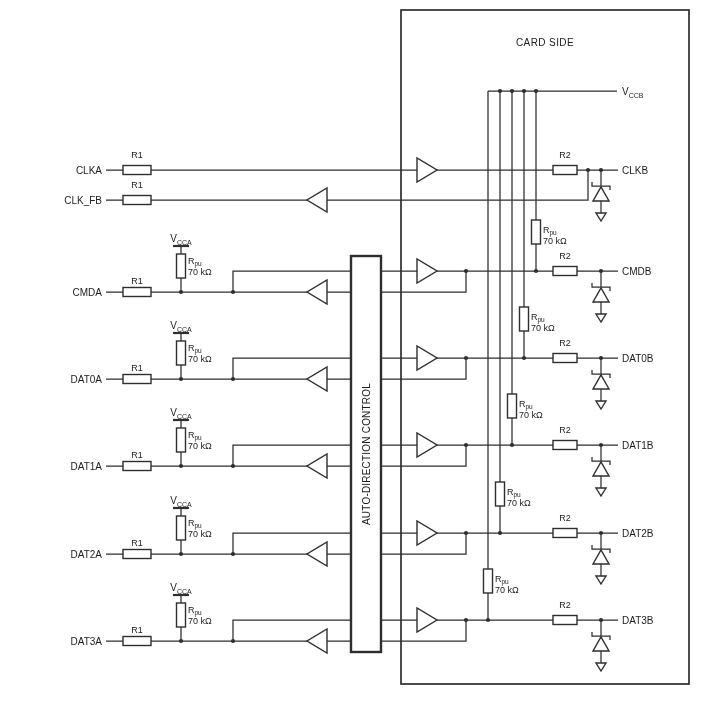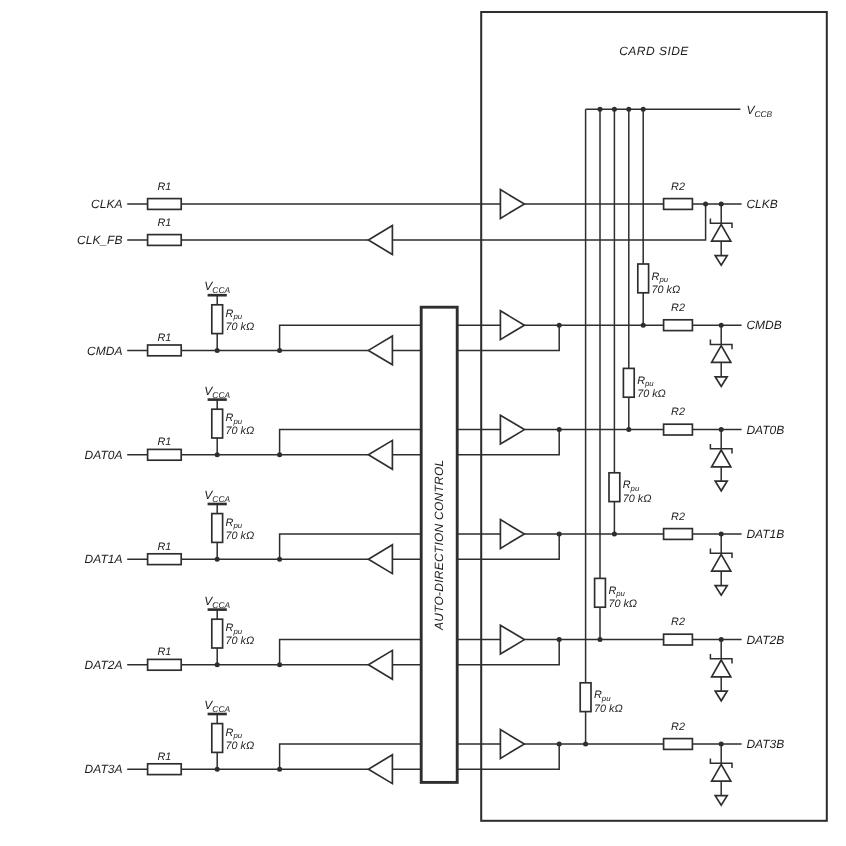--- a/index.html
+++ b/index.html
@@ -1,16 +1,16 @@
 <!DOCTYPE html>
 <html style="--line: #2e2e2e; --text: #1c1c1c; --bg: #ffffff;"><head>
 <meta charset="utf-8">
 <style>
   html,body { margin:0; padding:0; background:#fff; }
-  .stage { width:602px; height:705px; position:relative; background:var(--bg,#ffffff);font-style:italic; }
+  .stage { width:602px; height:705px; position:relative; background:var(--bg,#ffffff); }
   svg { display:block; font-family:"Liberation Sans", sans-serif; }
   .w    { fill:none; stroke:var(--line,#2e2e2e); stroke-width:1.25; }
   .box  { fill:none; stroke:var(--line,#2e2e2e); stroke-width:1.7; }
   .blk  { fill:#ffffff; stroke:var(--line,#2e2e2e); stroke-width:2.4; }
   .sym  { fill:#ffffff; stroke:var(--line,#2e2e2e); stroke-width:1.4; }
   .dotf { fill:var(--line,#2e2e2e); stroke:none; }
   text  { fill:var(--text,#1c1c1c); }
   .pl { font-size:10px; }                 
   .rl { font-size:9px;  text-anchor:middle; } 
   .vl { font-size:9px; }                  

